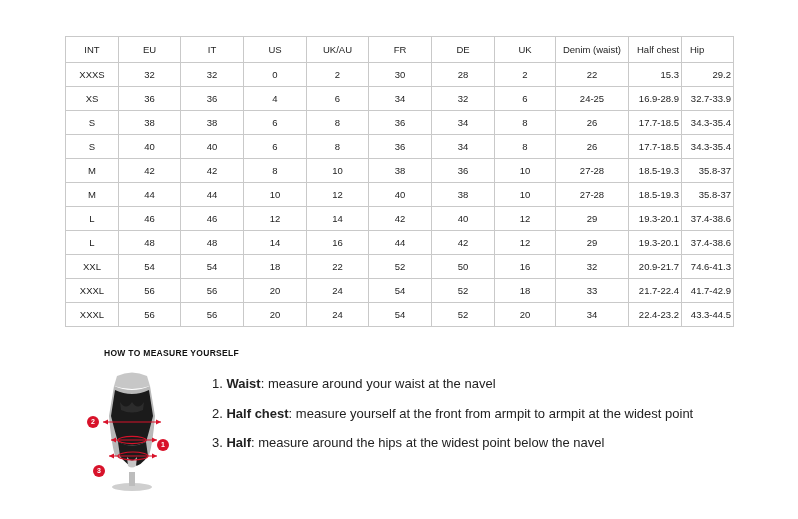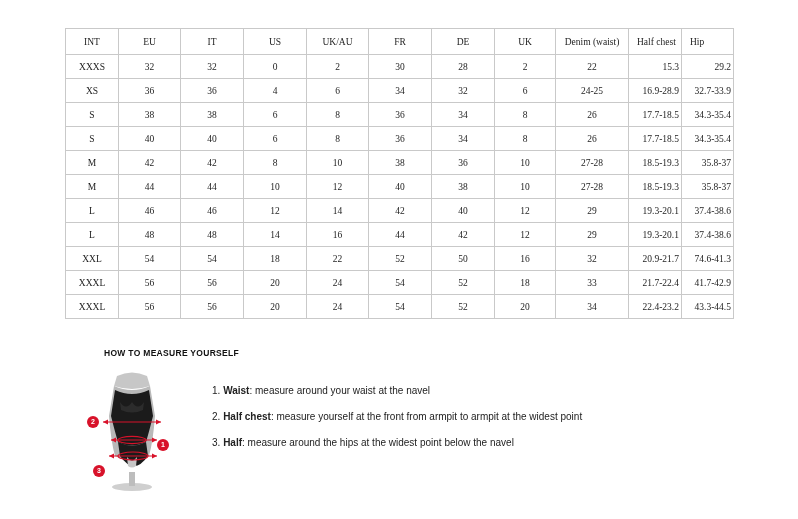--- a/index.html
+++ b/index.html
@@ -16,23 +16,22 @@
     position: relative;
     width: 798px;
     height: 519px;
     overflow: hidden;
   }
 
   
   #size-table-wrap {
     position: absolute;
     left: 65px;
-    top: 28px;
+    top: 36px;
     width: 668px;
-    font-family: Liberation Serif, serif;
   }
   table.size-table {
     border-collapse: collapse;
     width: 668px;
     table-layout: fixed;
   }
   table.size-table td,
   table.size-table th {
     border: 1px solid #c9c9c9;
     height: 24px;
@@ -94,26 +93,25 @@
     position: relative;
     width: 135px;
     height: 125px;
     flex: 0 0 135px;
   }
   #measure-list {
     margin-left: 12px;
     padding-top: 8px;
   }
   .measure-item {
-    font-size: 10px;
+    font-size: 13px;
     color: #222;
     line-height: 1.2;
     margin-bottom: 14px;
     white-space: nowrap;
-    margin-top: 9px;
   }
   .measure-item .num { }
   .measure-item b { font-weight: bold; }
 
   
   .badge {
     position: absolute;
     width: 12px;
     height: 12px;
     border-radius: 50%;

